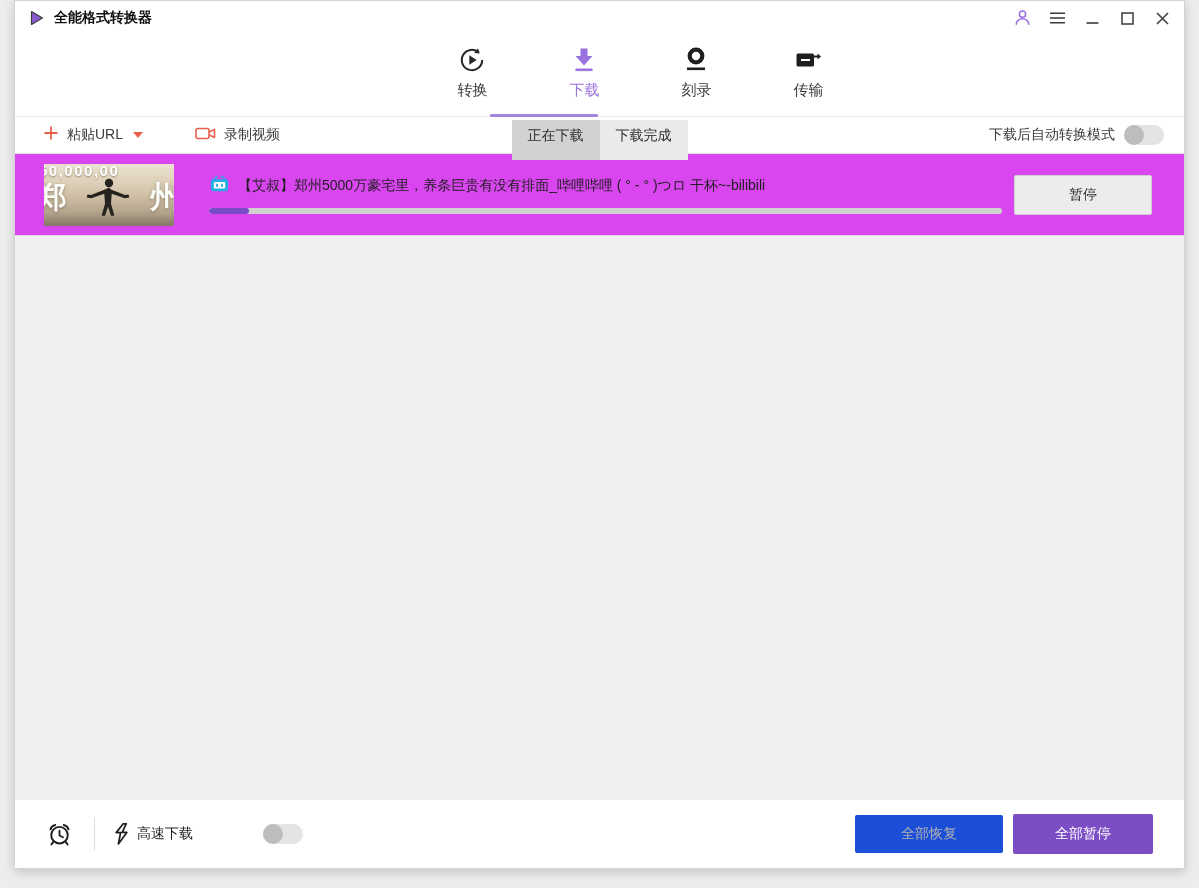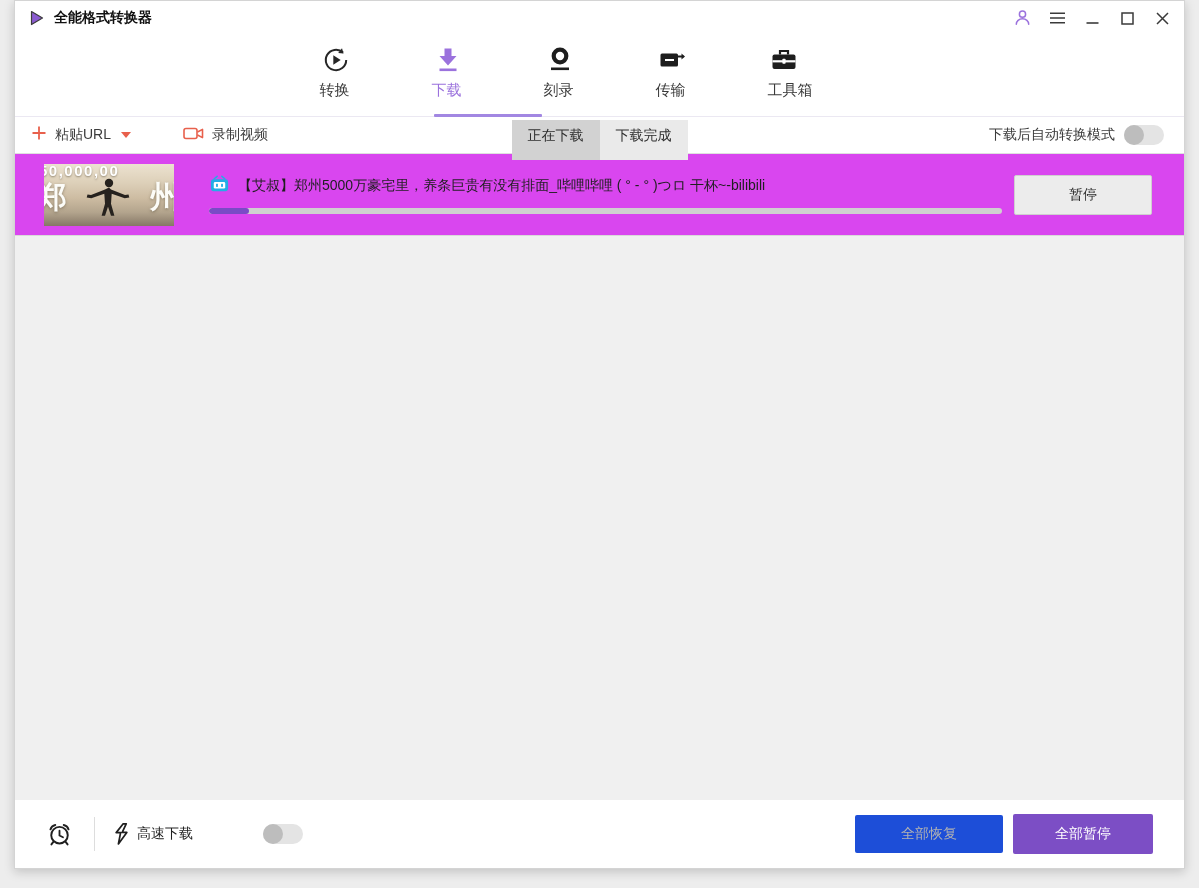--- a/index.html
+++ b/index.html
@@ -32,35 +32,35 @@
   .tb-btn { width:20px; height:20px; display:inline-flex; align-items:center; justify-content:center; cursor:pointer; }
   
   .nav {
     height:82px; background:#fff; flex:0 0 auto;
     display:flex; justify-content:center; align-items:flex-start;
     border-bottom:1px solid #ebe8f2; position:relative;
     padding-top:9px;
   }
   .nav-tab {
     width:112px; height:72px;
-    display:flex; flex-direction:column; align-items:flex-start;
+    display:flex; flex-direction:column; align-items:flex-end;
     gap:5px; cursor:pointer; position:relative;
     font-size:15px; color:#3a3a3a;
   }
   .nav-tab .icon-box { width:32px; height:32px; display:flex; align-items:center; justify-content:center; }
   .nav-tab.active { color:#9b72dd; }
   .nav-tab.active::after {
     content:""; position:absolute; left:2px; bottom:-1px;
     width:108px; height:3px; background:#a287e2; border-radius:1px;
   }
   
   .toolbar {
     height:37px; background:#fff; flex:0 0 auto;
     display:flex; align-items:center;
-    padding:0 20px 0 16px; position:relative;
+    padding:0 20px 0 28px; position:relative;
     border-bottom:1px solid #e0e0e0;
   }
   .tool-group { display:flex; align-items:center; gap:8px; cursor:pointer; }
   .tool-group .tool-label { font-size:14px; color:#3c3c3c; }
   .paste-url { margin-right:52px; }
   .caret-down {
     width:0; height:0; margin-left:2px;
     border-left:5px solid transparent; border-right:5px solid transparent;
     border-top:6px solid #e8604c;
   }
@@ -227,31 +227,20 @@
     <div class="nav-tab">
       <span class="icon-box">
         <svg width="30" height="30" viewBox="0 0 30 30">
             <rect x="3.5" y="8.5" width="17.5" height="13" rx="1.5" fill="#1e1e1e"></rect>
             <path d="M8 15 h9" stroke="#fff" stroke-width="2"></path>
             <path d="M21 11.5 h5.5" stroke="#1e1e1e" stroke-width="2"></path>
             <path d="M24.5 8.5 l3.5 3 -3.5 3 z" fill="#1e1e1e"></path>
           </svg>
       </span>
       <span>传输</span>
-    </div>
-    <div class="nav-tab">
-      <span class="icon-box">
-        <svg width="30" height="30" viewBox="0 0 30 30">
-            <path d="M11 9.5 V6 h8 v3.5" fill="none" stroke="#1e1e1e" stroke-width="2.2"></path>
-            <rect x="3.5" y="9.5" width="23" height="14.5" rx="2" fill="#1e1e1e"></rect>
-            <rect x="3.5" y="15.2" width="23" height="2.2" fill="#fff"></rect>
-            <rect x="13.4" y="13.8" width="3.2" height="5" rx="0.8" fill="#fff"></rect>
-          </svg>
-      </span>
-      <span>工具箱</span>
     </div>
   </div>
 
   <div class="toolbar">
     <div class="tool-group paste-url">
       <span>
         <svg width="16" height="16" viewBox="0 0 16 16">
             <path d="M8 1.5 V14.5 M1.5 8 H14.5" stroke="#e8604c" stroke-width="1.8"></path>
           </svg>
       </span>

